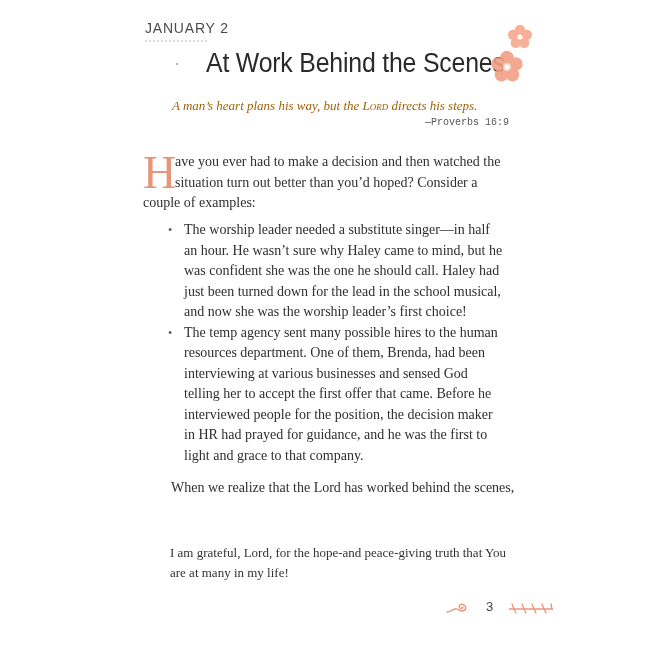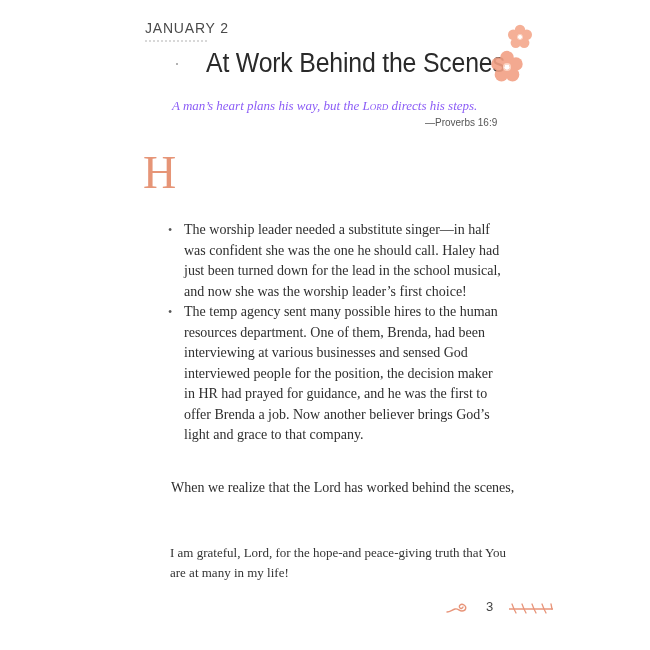--- a/index.html
+++ b/index.html
@@ -21,26 +21,26 @@
     .title {
       position: absolute; left: 206px; top: 48px;
       font-family: "Liberation Sans", sans-serif; font-size: 27px; font-weight: normal;
       color: #2a2a2a; letter-spacing: -0.2px; transform: scaleX(0.92); transform-origin: left top;
     }
     .flower { position: absolute; }
     .flower-1 { left: 507px; top: 24px; width: 26px; height: 26px; }
     .flower-2 { left: 490px; top: 50px; width: 34px; height: 34px; }
     .verse {
       position: absolute; left: 172px; top: 98px;
-      font-family: "Liberation Serif", serif; font-style: italic; font-size: 13px; color: #8b5cf6; text-align: right;
+      font-family: "Liberation Serif", serif; font-style: italic; font-size: 13px; color: #a16207; text-align: right;
     }
     .verse .smallcaps { font-variant: small-caps; }
     .verse-ref {
       position: absolute; left: 425px; top: 117px;
-      font-family: Liberation Sans, sans-serif; font-size: 10px; color: #555;
+      font-family: Liberation Mono, monospace; font-size: 10px; color: #555;
     }
     .body-text {
       font-family: "Liberation Serif", serif; font-size: 14px; line-height: 20.5px; color: #2e2e2e;
     }
     .dropcap {
       position: absolute; left: 143px; top: 150px;
       font-family: "Liberation Serif", serif; font-size: 46px; line-height: 46px; color: #e69577;
       font-weight: normal;
     }
     .intro { position: absolute; left: 143px; top: 152px; width: 360px; }
@@ -94,37 +94,43 @@
       <circle cx="13.5" cy="29" r="8"></circle>
         <circle cx="9.5" cy="16.5" r="8"></circle>
     </g>
     <circle cx="20" cy="20" r="4" fill="none" stroke="#fbd3c2" stroke-width="1.5"></circle>
   </svg>
 
   <div class="verse"><span>A man’s heart plans his way, but the </span><span class="smallcaps">Lord</span><span> directs his steps.</span></div>
   <div class="verse-ref">—Proverbs 16:9</div>
 
   <div class="dropcap">H</div>
+  <div class="intro body-text">
+    <span class="line indent">ave you ever had to make a decision and then watched the</span>
+    <span class="line indent">situation turn out better than you’d hoped? Consider a</span>
+    <span class="line">couple of examples:</span>
+  </div>
 
   <ul class="bullets body-text">
     <li>
       <span class="bullet-dot">•</span>
       <span class="line">The worship leader needed a substitute singer—in half</span>
+      <span class="line">an hour. He wasn’t sure why Haley came to mind, but he</span>
       <span class="line">was confident she was the one he should call. Haley had</span>
       <span class="line">just been turned down for the lead in the school musical,</span>
       <span class="line">and now she was the worship leader’s first choice!</span>
     </li>
     <li>
       <span class="bullet-dot">•</span>
       <span class="line">The temp agency sent many possible hires to the human</span>
       <span class="line">resources department. One of them, Brenda, had been</span>
       <span class="line">interviewing at various businesses and sensed God</span>
+      <span class="line">telling her to accept the first offer that came. Before he</span>
       <span class="line">interviewed people for the position, the decision maker</span>
       <span class="line">in HR had prayed for guidance, and he was the first to</span>
-      <span class="line">offer Brenda a job. Now another believer brings God’s</span>
       <span class="line">light and grace to that company.</span>
     </li>
   </ul>
 
   <div class="para2 body-text">
     <span class="line first">When we realize that the Lord has worked behind the scenes,</span>
   </div>
 
   <div class="prayer">
     <span class="line">I am grateful, Lord, for the hope-and peace-giving truth that You</span>

